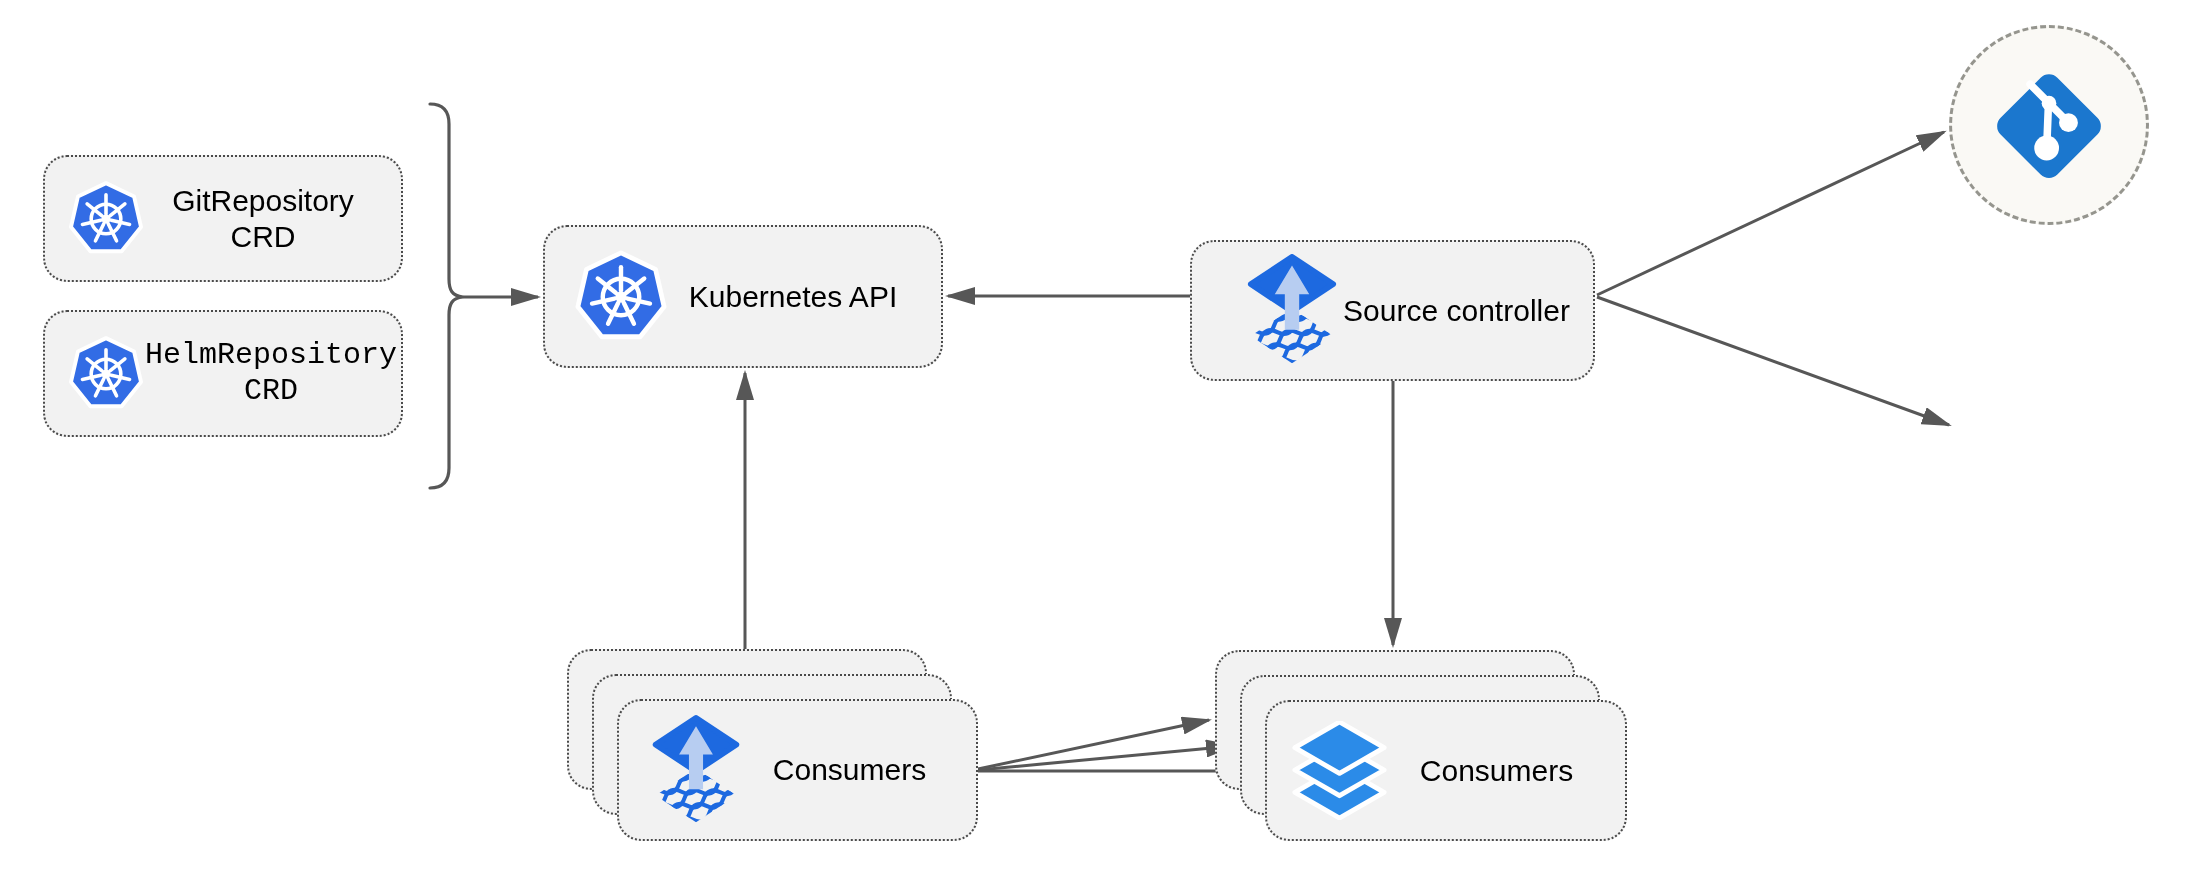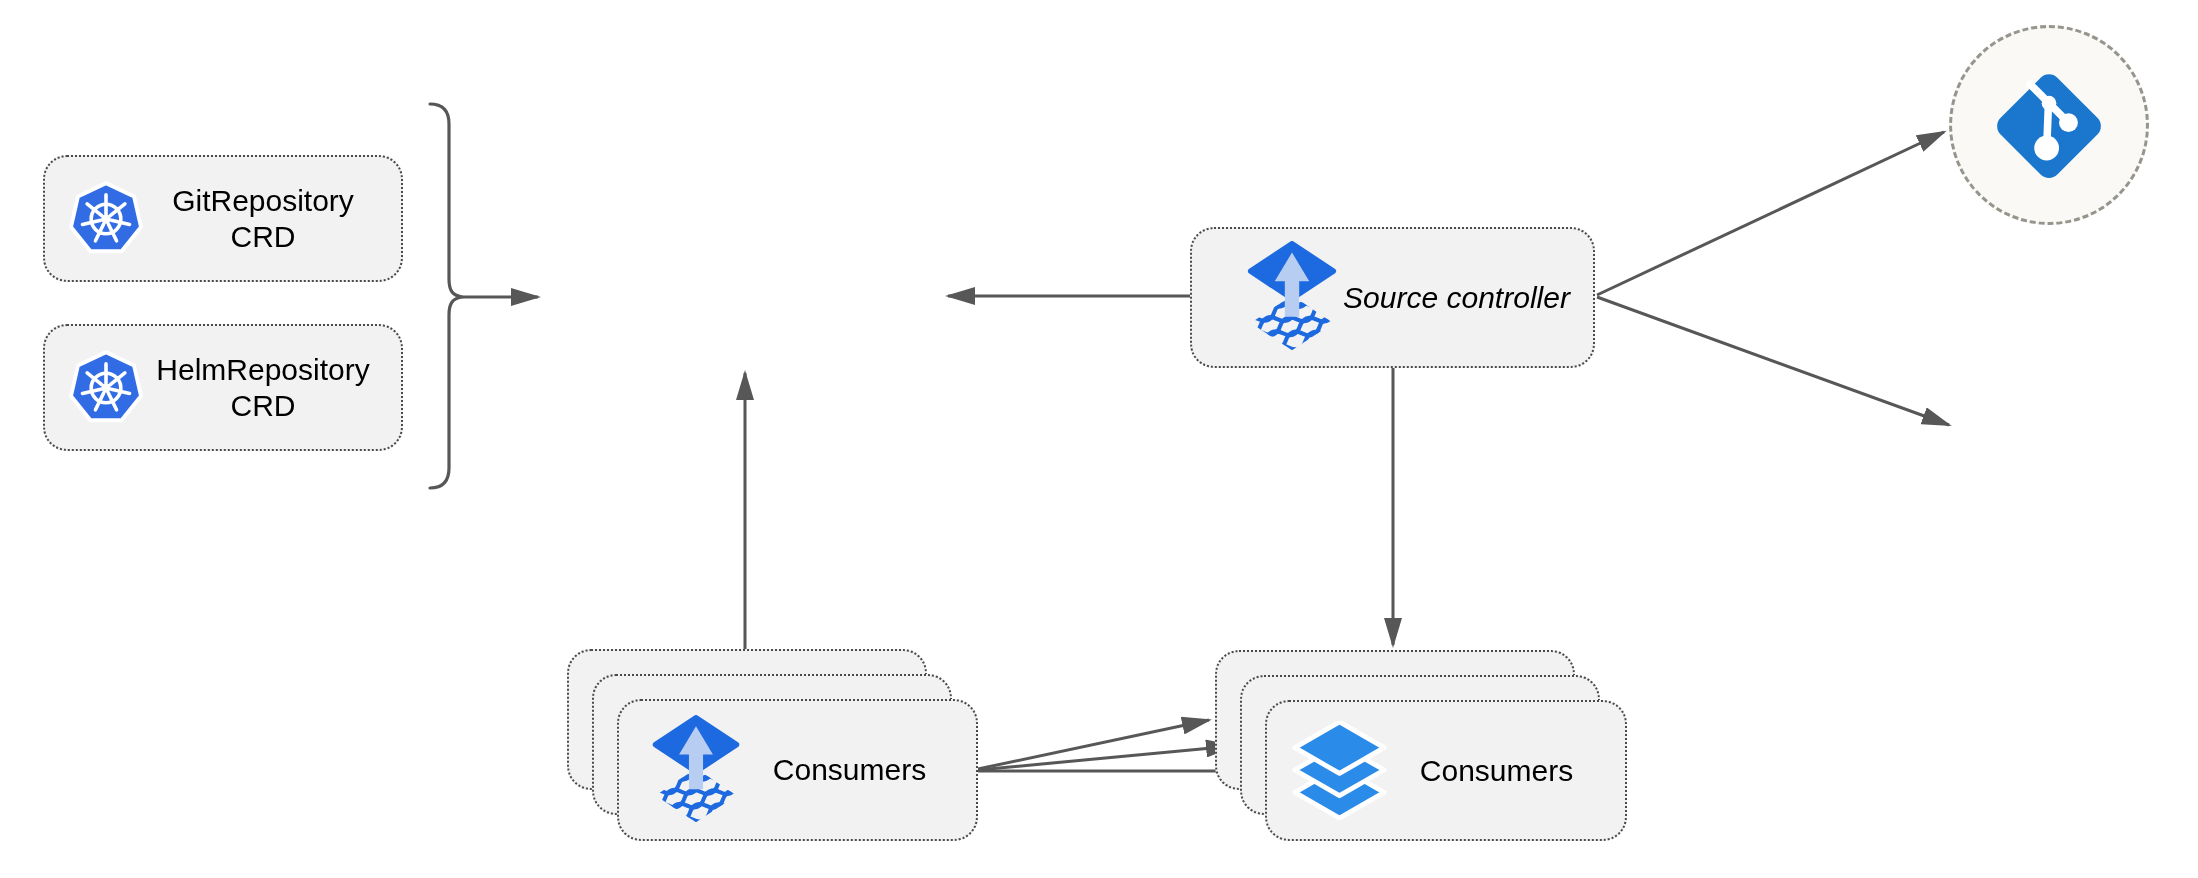--- a/index.html
+++ b/index.html
@@ -115,42 +115,61 @@
           <line x1="53" y1="56.3" x2="63.5" y2="77.9"></line>
           <line x1="56.8" y1="51.6" x2="80.2" y2="56.9"></line>
           <line x1="55.5" y1="45.6" x2="74.2" y2="30.7"></line>
         </g>
         <circle cx="50" cy="50" r="6" fill="#fff"></circle>
       </svg>
     </span>
     <span class="label">GitRepository CRD</span>
   </div>
 
-  <div class="node box" style="left:43px; top:324px; width:360px; height:127px; padding:0 20px 0 22px;">
+  <div class="node box" style="left:43px; top:310px; width:360px; height:127px; padding:0 20px 0 22px;font-family:Liberation Mono, monospace;">
     <span class="icon">
       <svg viewBox="0 0 100 100" width="78" height="78">
         <polygon class="k8s-hept" points="50,4 14,21.3 5.1,60.2 30,91.4 70,91.4 94.9,60.2 86,21.3"></polygon>
         <g class="k8s-wheel">
           <circle cx="50" cy="50" r="19"></circle>
           <line x1="50" y1="43" x2="50" y2="19"></line>
           <line x1="44.5" y1="45.6" x2="25.8" y2="30.7"></line>
           <line x1="43.2" y1="51.6" x2="19.8" y2="56.9"></line>
           <line x1="47" y1="56.3" x2="36.5" y2="77.9"></line>
           <line x1="53" y1="56.3" x2="63.5" y2="77.9"></line>
           <line x1="56.8" y1="51.6" x2="80.2" y2="56.9"></line>
           <line x1="55.5" y1="45.6" x2="74.2" y2="30.7"></line>
         </g>
         <circle cx="50" cy="50" r="6" fill="#fff"></circle>
       </svg>
     </span>
     <span class="label">HelmRepository CRD</span>
   </div>
 
-
-  <div class="node box" style="left:1190px; top:227px; width:405px; height:141px; padding:0 20px 0 52px;font-style:italic;">
+  <div class="node box" style="left:543px; top:225px; width:400px; height:143px; padding:0 24px 0 28px;">
+    <span class="icon">
+      <svg viewBox="0 0 100 100" width="96" height="96">
+        <polygon class="k8s-hept" points="50,4 14,21.3 5.1,60.2 30,91.4 70,91.4 94.9,60.2 86,21.3"></polygon>
+        <g class="k8s-wheel">
+          <circle cx="50" cy="50" r="19"></circle>
+          <line x1="50" y1="43" x2="50" y2="19"></line>
+          <line x1="44.5" y1="45.6" x2="25.8" y2="30.7"></line>
+          <line x1="43.2" y1="51.6" x2="19.8" y2="56.9"></line>
+          <line x1="47" y1="56.3" x2="36.5" y2="77.9"></line>
+          <line x1="53" y1="56.3" x2="63.5" y2="77.9"></line>
+          <line x1="56.8" y1="51.6" x2="80.2" y2="56.9"></line>
+          <line x1="55.5" y1="45.6" x2="74.2" y2="30.7"></line>
+        </g>
+        <circle cx="50" cy="50" r="6" fill="#fff"></circle>
+      </svg>
+    </span>
+    <span class="label">Kubernetes API</span>
+  </div>
+
+  <div class="node box" style="left:1190px; top:240px; width:405px; height:141px; padding:0 20px 0 52px;">
     <span class="icon">
       <svg viewBox="0 0 100 118" width="96" height="113">
         <defs>
           <clipPath id="fluxclip1">
               <path d="M50,57 L93,85.5 L50,114 L7,85.5 Z"></path>
             </clipPath>
         </defs>
         <path class="flux-diamond" d="M50,3 L93,31.5 L50,60 L7,31.5 Z"></path>
         <g clip-path="url(#fluxclip1)">
           <g class="flux-waves" transform="rotate(-22 50 85)">

